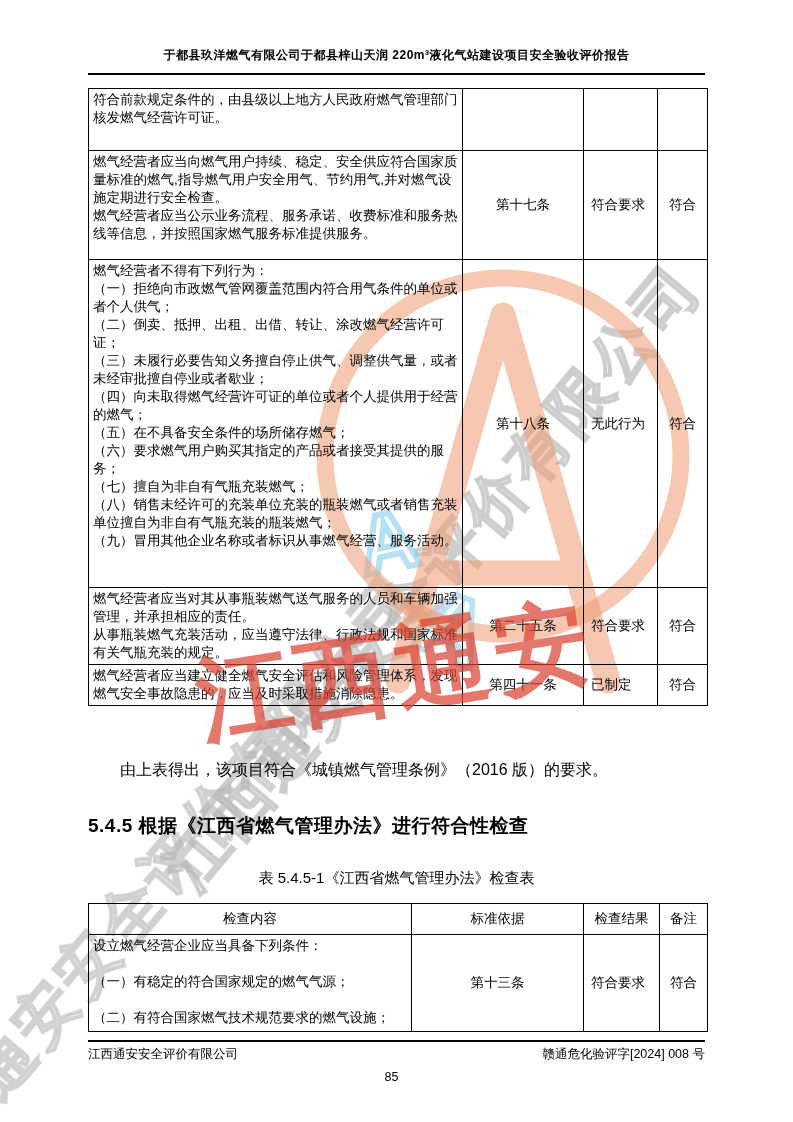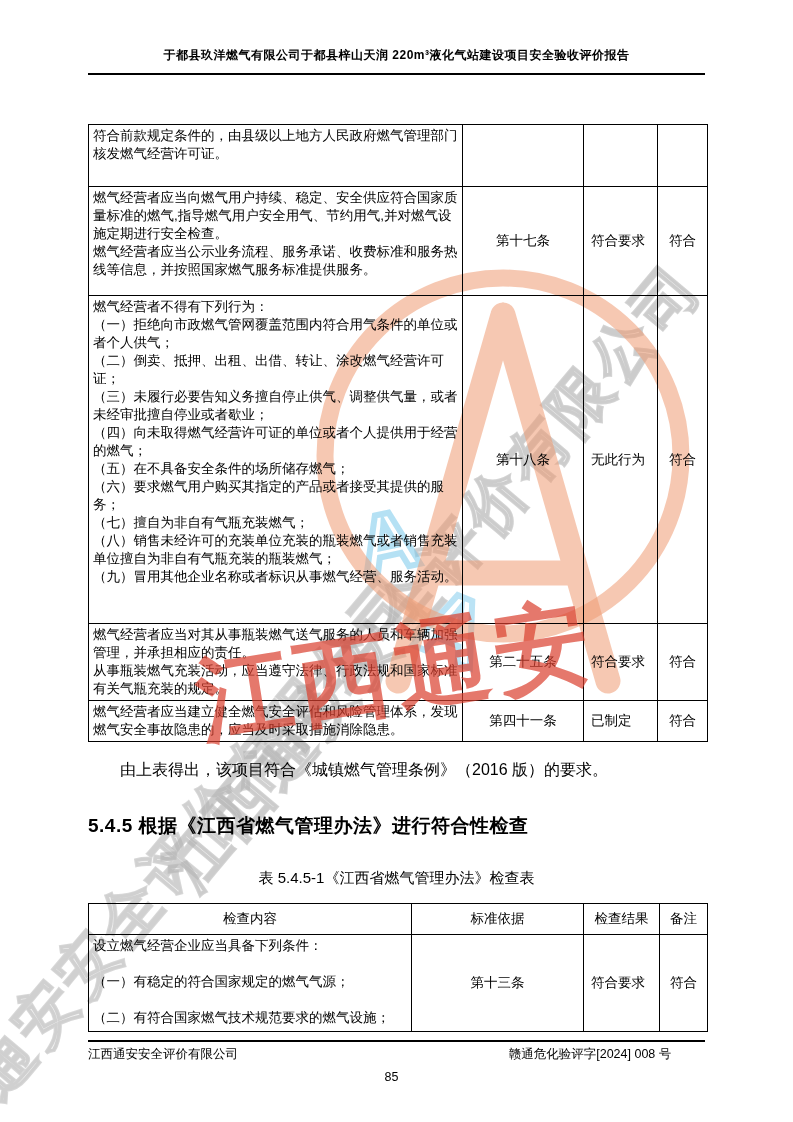--- a/index.html
+++ b/index.html
@@ -18,21 +18,21 @@
     position:absolute; left:88px; top:47px; width:617px;
     text-align:center; font-size:12px; font-weight:bold;
     letter-spacing:0.5px; z-index:4;
   }
   .header-rule {
     position:absolute; left:88px; top:73px; width:617px; height:2px;
     background:#000; z-index:4;
   }
   
   table { border-collapse:collapse; table-layout:fixed; background:transparent; }
-  .t1 { position:absolute; left:88px; top:88px; width:619px; z-index:2;margin-top:36px; }
+  .t1 { position:absolute; left:88px; top:88px; width:619px; z-index:2; }
   .t2 { position:absolute; left:88px; top:903px; width:619px; z-index:2; }
   td, th {
     border:1px solid #000;
     font-size:13.5px; line-height:18px;
     padding:2px 4px;
     vertical-align:top;
     font-weight:normal;
   }
   td.content { white-space:pre-line; text-align:left; }
   td.basis   { text-align:center; vertical-align:middle; }
@@ -58,21 +58,21 @@
     position:absolute; left:88px; top:1040px; width:617px; height:2px;
     background:#000; z-index:4;
   }
   .footer-row {
     position:absolute; left:88px; top:1046px; width:617px;
     display:flex; justify-content:space-between; align-items:flex-start;
     font-size:12.5px; z-index:4;
   }
   .footer-row .fc { width:220px; text-align:left; }
   .footer-row .fp { width:60px;  text-align:center;margin-top:24px; }
-  .footer-row .fd { width:230px; text-align:center; }
+  .footer-row .fd { width:230px; text-align:right; }
   
   .wm { position:absolute; pointer-events:none; user-select:none; }
   .wm-gray-1 {
     left:30px; top:520px; width:830px;
     transform:rotate(-50deg); transform-origin:center;
     font-size:62px; font-weight:bold; letter-spacing:4px;
     color:rgba(200,200,200,0.28);
     -webkit-text-stroke:2px rgba(175,175,175,0.55);
     white-space:nowrap; z-index:1;
   }

